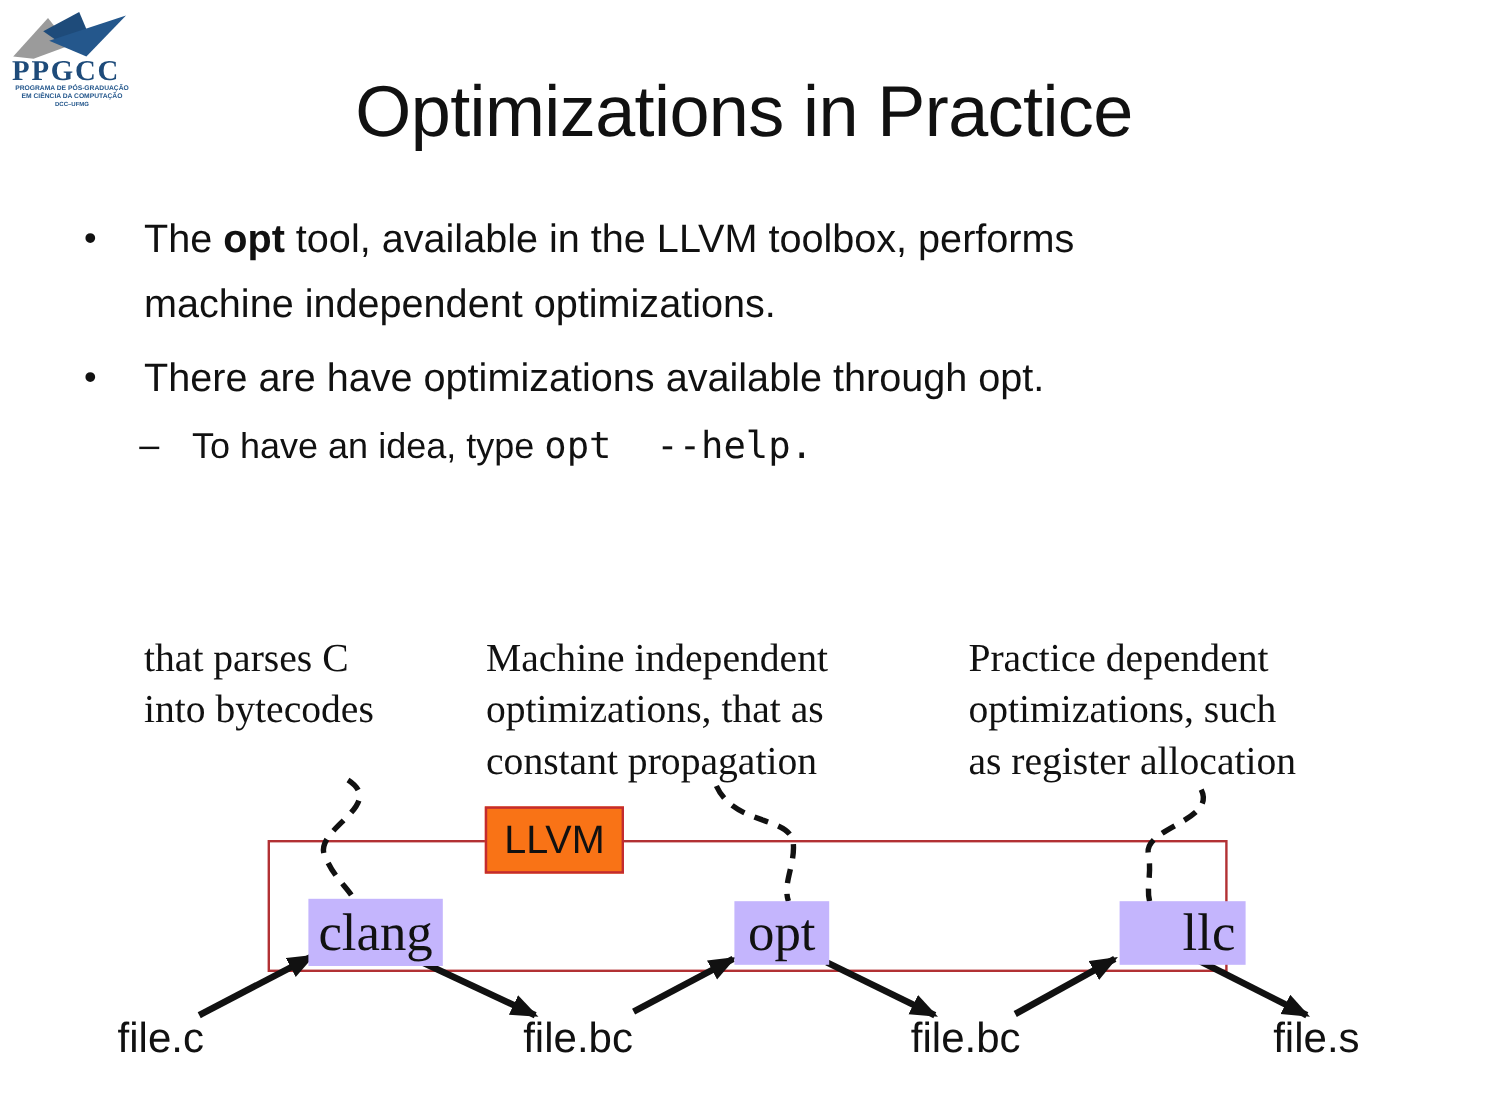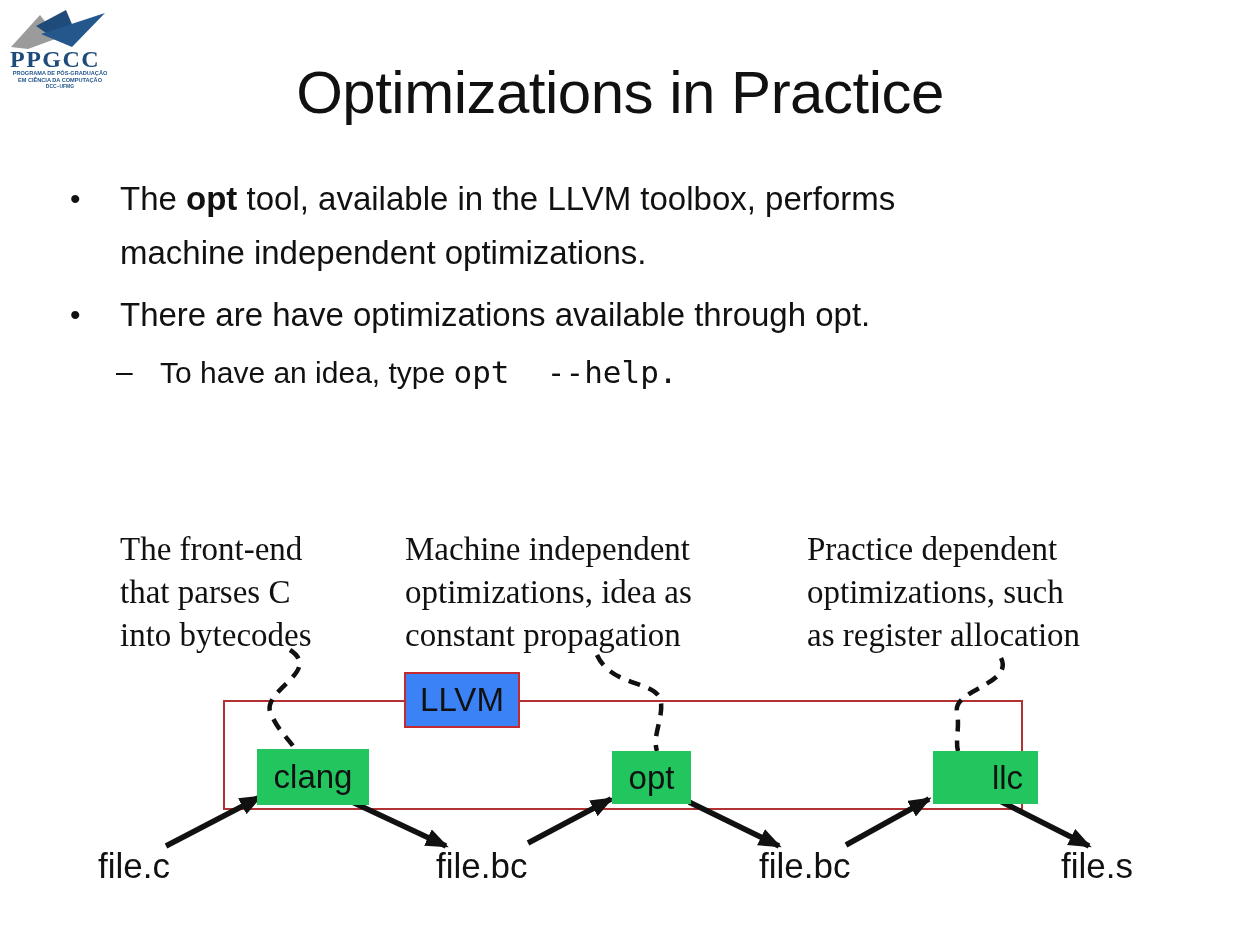--- a/index.html
+++ b/index.html
@@ -33,26 +33,26 @@
   }
   #ann-0 { left:120px; }
   #ann-1 { left:405px; }
   #ann-2 { left:807px; }
   .outer-rect {
     position:absolute; left:223px; top:700px; width:800px; height:110px;
     border:2.5px solid #B23134; box-sizing:border-box;
   }
   .llvm-box {
     position:absolute; left:404px; top:672px; width:116px; height:56px;
-    background:#3b82f6; border:2.5px solid #C32B30; box-sizing:border-box;
+    background:#f97316; border:2.5px solid #C32B30; box-sizing:border-box;
     display:flex; align-items:center; justify-content:center; font-size:33px;
   }
   .tool {
-    position:absolute; background:#22c55e;
-    display:flex; align-items:center; justify-content:center; font-size:33px;
+    position:absolute; background:#c4b5fd;
+    display:flex; align-items:center; justify-content:center; font-size:44px;font-family:Liberation Serif, serif;
   }
   #tool-0 { left:257px; top:749px; width:112px; height:56px; }
   #tool-1 { left:612px; top:751px; width:79px;  height:53px; }
   #tool-2 { left:933px; top:751px; width:61px;  height:53px;padding-left:44px; }
   .file-label { position:absolute; top:846px; font-size:35px; }
   #file-0 { left:98px; }
   #file-1 { left:436px; }
   #file-2 { left:759px; }
   #file-3 { left:1061px; }
   .overlay { position:absolute; left:0; top:0; width:1240px; height:930px; pointer-events:none; }
@@ -85,27 +85,26 @@
         <span class="marker">•</span>
         <div class="btext"><span class="seg-normal">There are have optimizations available through opt.</span></div>
       </div>
       <div class="bullet lvl2">
         <span class="marker">–</span>
         <div class="btext"><span class="seg-normal">To have an idea, type </span><span class="seg-mono">opt  --help.</span></div>
       </div>
     </div>
 
   <div class="ann" id="ann-0">
-    <div>The front-end</div>
     <div>that parses C</div>
     <div>into bytecodes</div>
   </div>
   <div class="ann" id="ann-1">
     <div>Machine independent</div>
-    <div>optimizations, idea as</div>
+    <div>optimizations, that as</div>
     <div>constant propagation</div>
   </div>
   <div class="ann" id="ann-2">
     <div>Practice dependent</div>
     <div>optimizations, such</div>
     <div>as register allocation</div>
   </div>
 
   <div class="outer-rect"></div>
 

